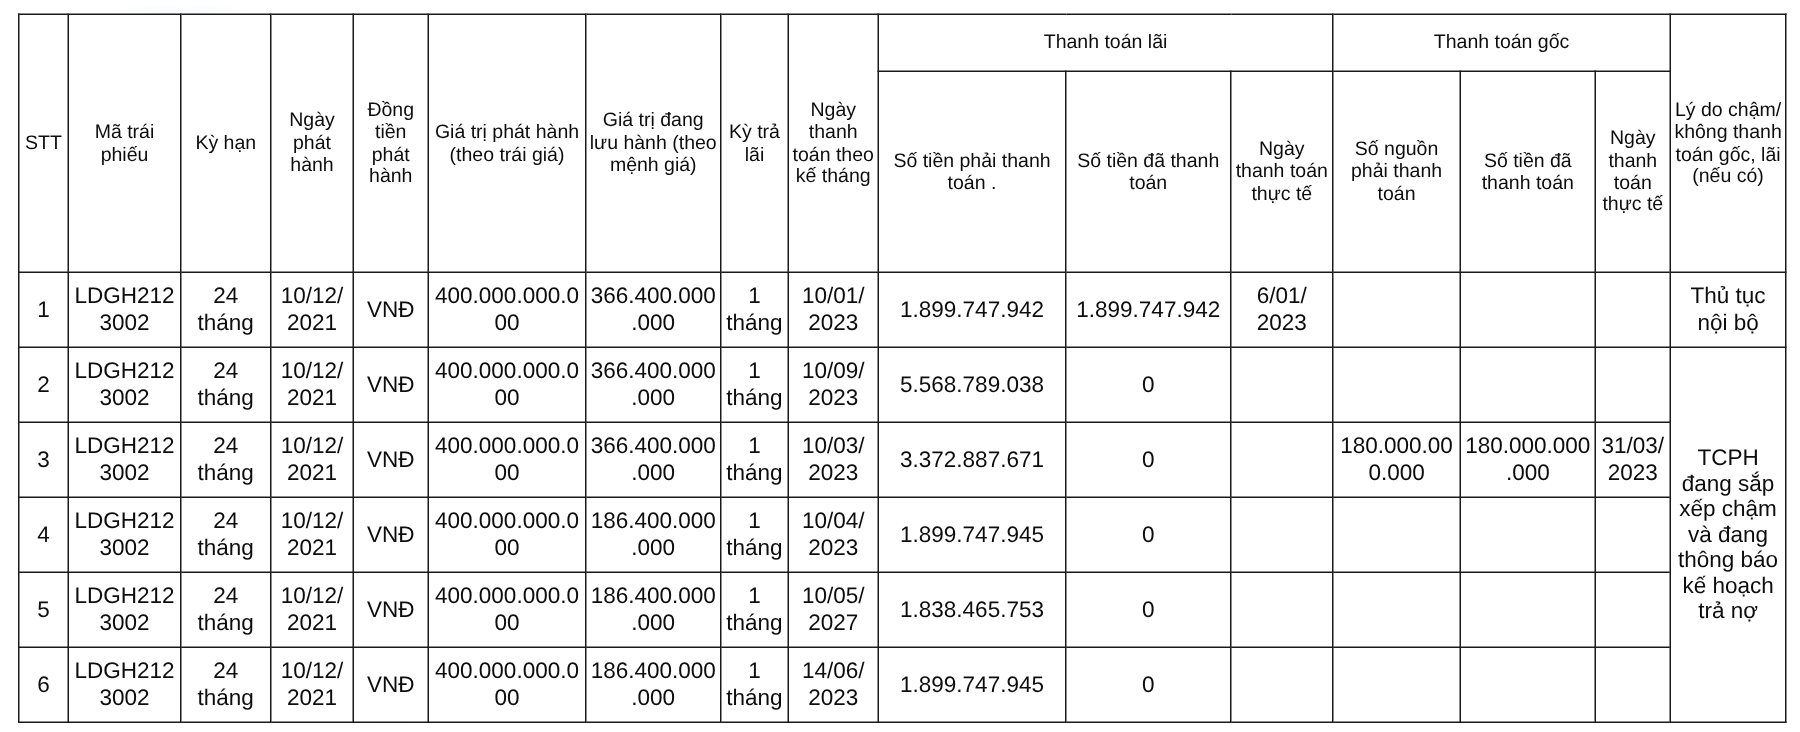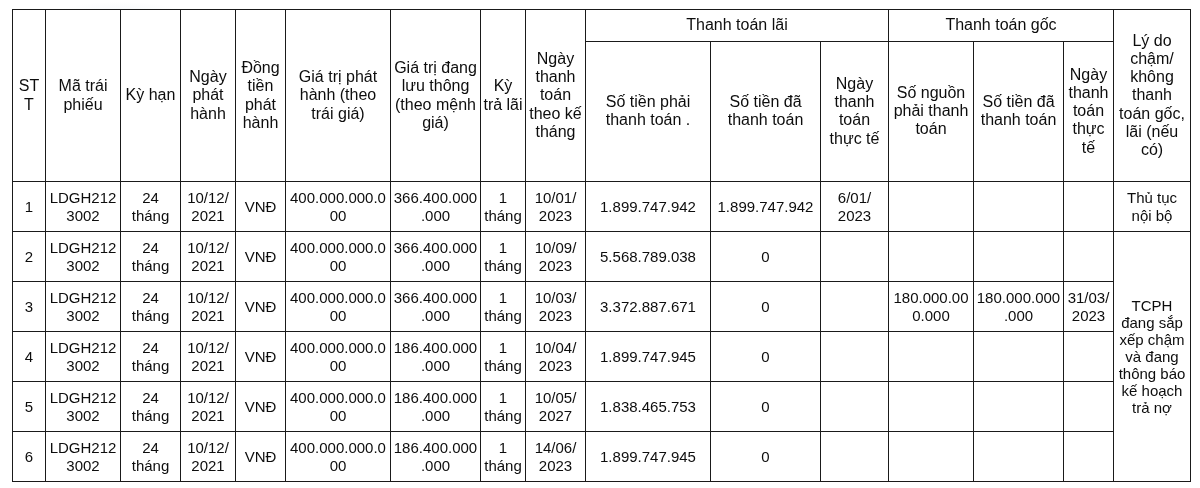--- a/index.html
+++ b/index.html
@@ -30,21 +30,21 @@
     padding:1px 2px;
     text-align:center;
     vertical-align:middle;
     font-weight:400;
     line-height:1.14;
     word-wrap:break-word;
     overflow-wrap:break-word;
     hyphens:none;
   }
   table.bond th{
-    font-size:16px;
+    font-size:13px;
   }
   table.bond td{
     font-size:15px;
   }
   
   th.grp{font-size:15px;padding:4px 2px;}
   
   th.tall{height:169px;}
   
   td.num{font-size:15.5px;}
@@ -92,21 +92,21 @@
     </colgroup>
 
     <thead>
       <tr>
         <th rowspan="2" class="tall">STT</th>
         <th rowspan="2" class="tall">Mã trái phiếu</th>
         <th rowspan="2" class="tall">Kỳ hạn</th>
         <th rowspan="2" class="tall">Ngày phát hành</th>
         <th rowspan="2" class="tall">Đồng tiền phát hành</th>
         <th rowspan="2" class="tall">Giá trị phát hành (theo trái giá)</th>
-        <th rowspan="2" class="tall">Giá trị đang lưu thông (theo mệnh giá)</th>
+        <th rowspan="2" class="tall">Giá trị đang lưu hành (theo mệnh giá)</th>
         <th rowspan="2" class="tall">Kỳ trả lãi</th>
         <th rowspan="2" class="tall">Ngày thanh toán theo kế tháng</th>
 
         <th colspan="3" class="grp">Thanh toán lãi</th>
         <th colspan="3" class="grp">Thanh toán gốc</th>
 
         <th rowspan="2" class="tall">Lý do chậm/ không thanh toán gốc, lãi (nếu có)</th>
       </tr>
       <tr>
         <th>Số tiền phải thanh toán .</th>

